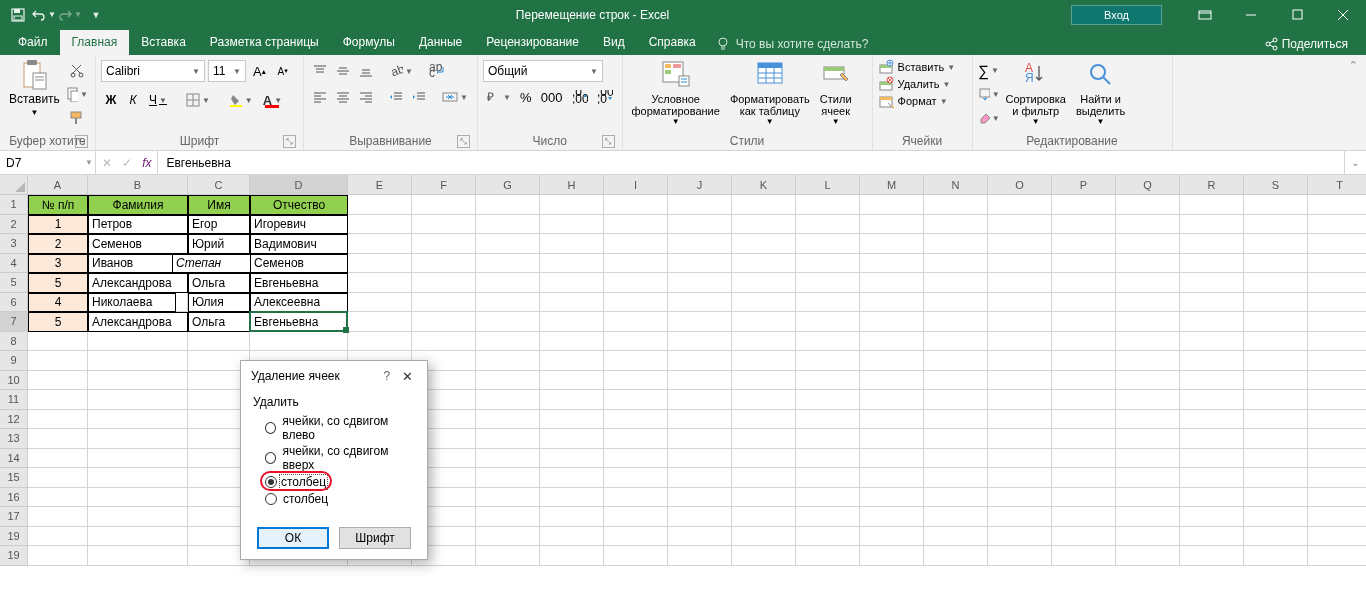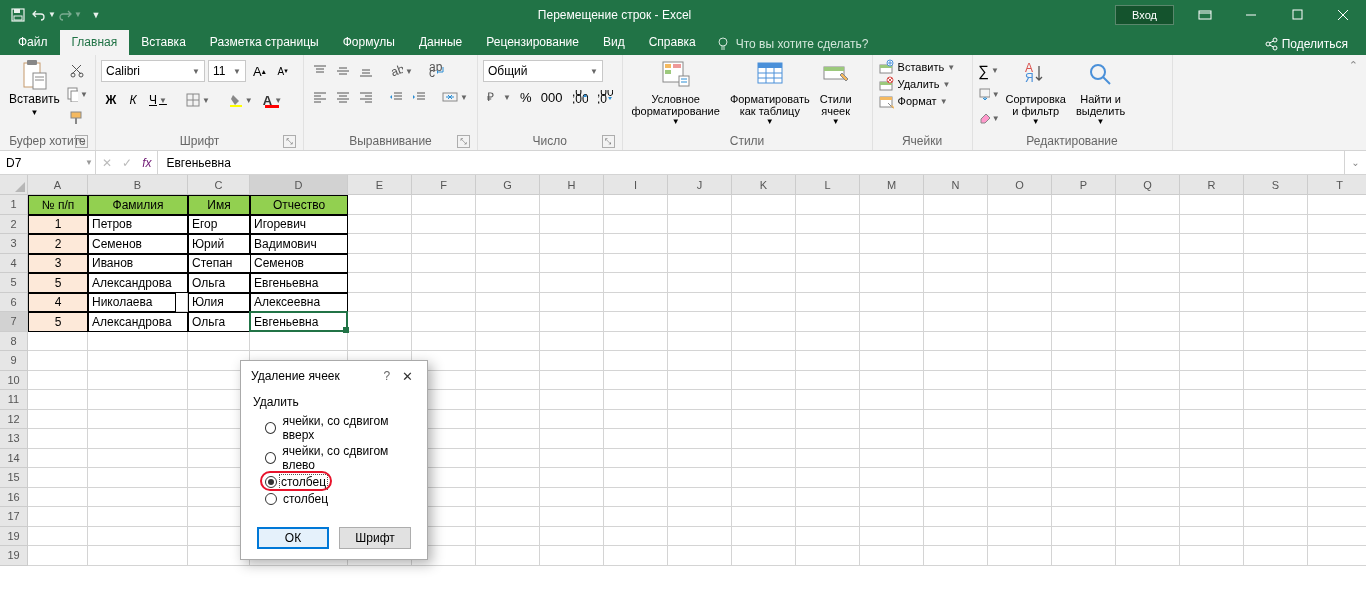--- a/index.html
+++ b/index.html
@@ -5,21 +5,21 @@
 *{margin:0;padding:0;box-sizing:border-box;font-family:"Segoe UI",Arial,sans-serif;font-size:12px;user-select:none}
 body{background:#fff;overflow:hidden;width:1366px;height:609px;position:relative}
 
 
 .titlebar{height:29px;background:#217346;display:flex;align-items:center;color:#fff}
 .qat{display:flex;align-items:center;gap:2px;padding:0 6px}
 .qat-btn{width:24px;height:22px;display:flex;align-items:center;justify-content:center;color:#fff;opacity:.9}
 .qat-btn.dim{opacity:.4}
 .title-center{flex:1;text-align:center;font-size:12px;color:#fff}
 .win-btns{display:flex;align-items:center;gap:0}
-.login-btn{background:#14532d;color:#fff;padding:3px 16px;font-size:11px;margin-right:8px;border:1px solid rgba(255,255,255,.3)}
+.login-btn{background:#0f766e;color:#fff;padding:3px 32px;font-size:11px;margin-right:20px;border:1px solid rgba(255,255,255,.3)}
 .win-btn{width:46px;height:29px;display:flex;align-items:center;justify-content:center;color:#fff}
 
 
 .tabrow{height:26px;background:#217346;display:flex;align-items:flex-end;color:#fff;padding-left:6px}
 .tab{padding:5px 12px 6px;font-size:12px;color:#fff;cursor:pointer}
 .tab.active{background:#f3f3f3;color:#217346}
 .tab-right{margin-left:auto;display:flex;align-items:center;padding-right:12px;gap:6px}
 .tellme{display:flex;align-items:center;gap:6px;padding:4px 8px;color:#d2e6da}
 .share{color:#fff;display:flex;align-items:center;gap:4px;padding:4px 6px}
 
@@ -984,21 +984,21 @@
       <div class="cell num" style="left: 0px; top: 19.5px; width: 60px;">1</div>
       <div class="cell data" style="left: 60px; top: 19.5px; width: 100px;">Петров</div>
       <div class="cell data" style="left: 160px; top: 19.5px; width: 62px;">Егор</div>
       <div class="cell data" style="left: 222px; top: 19.5px; width: 98px;">Игоревич</div>
       <div class="cell num" style="left: 0px; top: 39px; width: 60px;">2</div>
       <div class="cell data" style="left: 60px; top: 39px; width: 100px;">Семенов</div>
       <div class="cell data" style="left: 160px; top: 39px; width: 62px;">Юрий</div>
       <div class="cell data" style="left: 222px; top: 39px; width: 98px;">Вадимович</div>
       <div class="cell num" style="left: 0px; top: 58.5px; width: 60px;">3</div>
       <div class="cell data" style="left: 60px; top: 58.5px; width: 100px;">Иванов</div>
-      <div class="cell data" style="left: 160px; top: 58.5px; width: 82px;">Степан</div>
+      <div class="cell data" style="left: 144px; top: 58.5px; width: 82px; font-style: italic;">Степан</div>
       <div class="cell data" style="left: 222px; top: 58.5px; width: 98px;">Семенов</div>
       <div class="cell num" style="left: 0px; top: 78px; width: 60px;">5</div>
       <div class="cell data" style="left: 60px; top: 78px; width: 100px;">Александрова</div>
       <div class="cell data" style="left: 160px; top: 78px; width: 62px;">Ольга</div>
       <div class="cell data" style="left: 222px; top: 78px; width: 98px;">Евгеньевна</div>
       <div class="cell num" style="left: 0px; top: 97.5px; width: 60px;">4</div>
       <div class="cell data" style="left: 60px; top: 97.5px; width: 88px;">Николаева</div>
       <div class="cell data" style="left: 160px; top: 97.5px; width: 62px;">Юлия</div>
       <div class="cell data" style="left: 222px; top: 97.5px; width: 98px;">Алексеевна</div>
       <div class="cell num" style="left: 0px; top: 117px; width: 60px;">5</div>
@@ -1013,25 +1013,25 @@
   <div class="dlg-title">
     <span>Удаление ячеек</span>
     <span class="q">?</span>
     <span class="x">✕</span>
   </div>
   <div class="dlg-body">
     <div class="grp-lbl">Удалить</div>
     <div id="radios">
         <div class="radio-row">
           <div class="radio"></div>
-          <span>ячейки, со сдвигом вверх</span>
+          <span>ячейки, со сдвигом влево</span>
         </div>
         <div class="radio-row">
           <div class="radio"></div>
-          <span>ячейки, со сдвигом влево</span>
+          <span>ячейки, со сдвигом вверх</span>
         </div>
         <div class="radio-row" style="position: relative;">
           <div class="radio checked"></div>
           <span class="highlight" style="border: 1px dotted rgb(85, 85, 85); border-radius: 0px; padding: 0px 1px;"><span>столбец</span></span>
           <div style="position: absolute; left: 7px; top: -2px; width: 72px; height: 20px; border: 2.5px solid rgb(232, 19, 43); border-radius: 11px; pointer-events: none;"></div>
         </div>
         <div class="radio-row">
           <div class="radio"></div>
           <span>столбец</span>
         </div>

